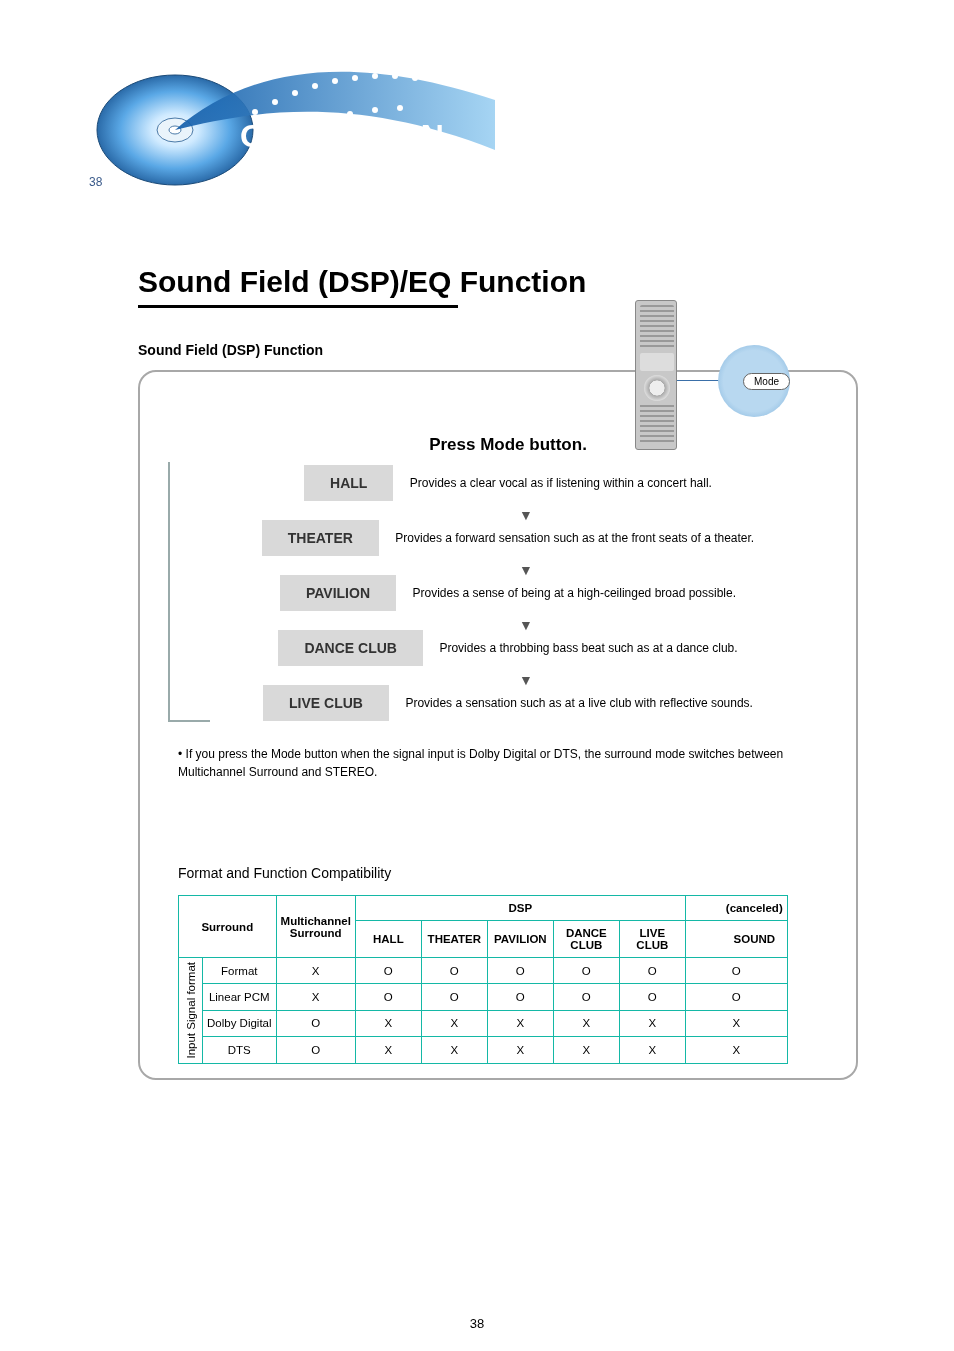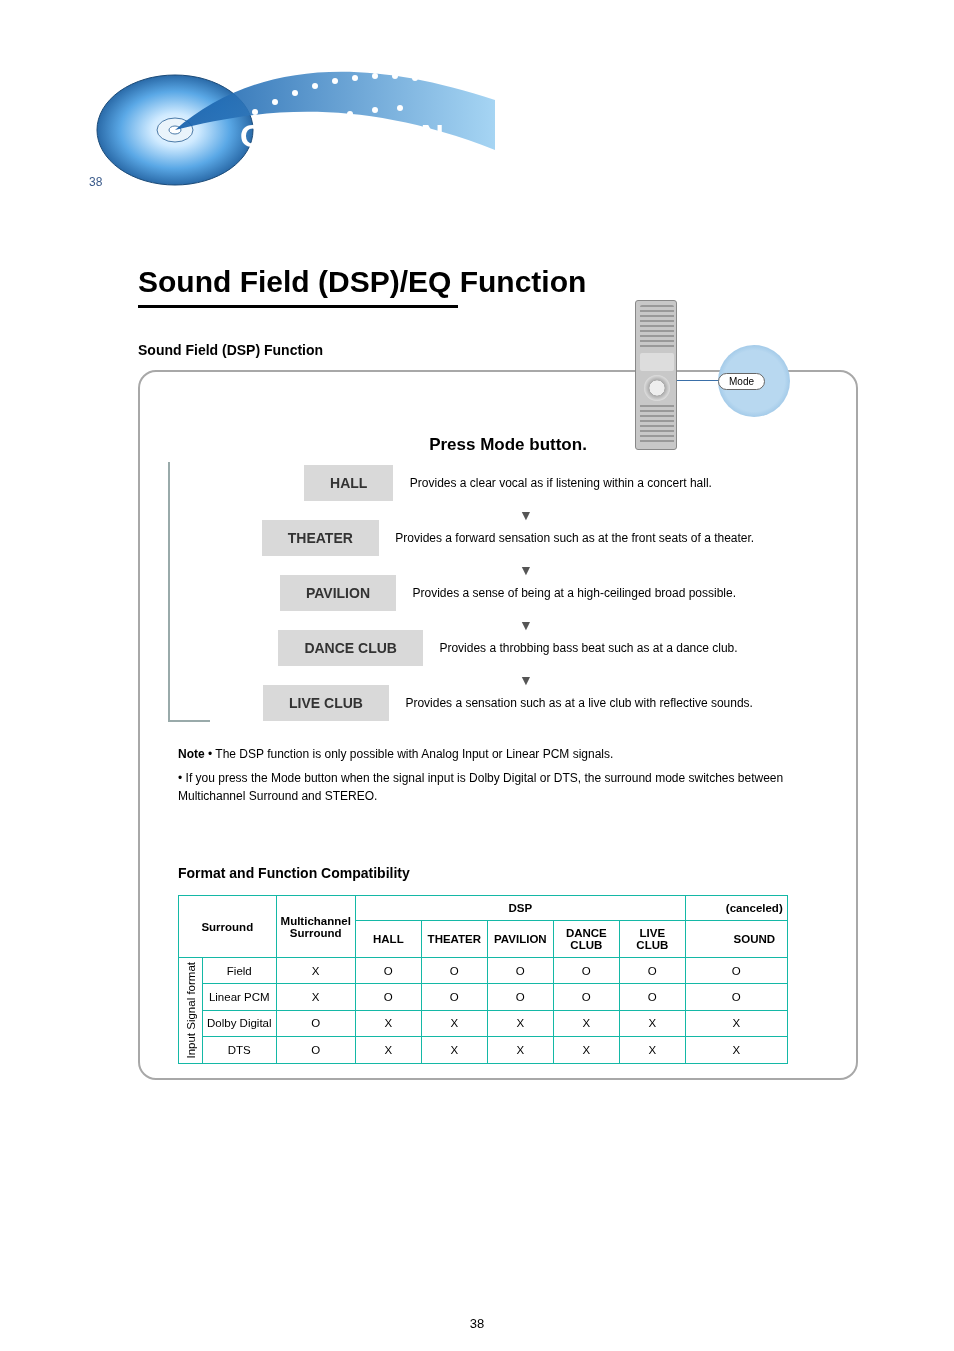--- a/index.html
+++ b/index.html
@@ -121,21 +121,21 @@
   .mode-circle {
     position: absolute;
     top: 345px;
     left: 718px;
     width: 72px;
     height: 72px;
     border-radius: 50%;
     background: radial-gradient(circle at 50% 50%, #b8d8f0 60%, #6fa8d6 100%);
     display: flex;
     align-items: center;
-    justify-content: flex-start;
+    justify-content: flex-end;
   }
   .mode-pill {
     background: #fff;
     border: 1px solid #666;
     border-radius: 10px;
     padding: 2px 10px;
     font-size: 10px;
   }
   .mode-line {
     position: absolute;
@@ -205,21 +205,21 @@
     line-height: 1.5;
   }
   .note-item { margin-bottom: 6px; }
   .note-lead { font-weight: 700; }
 
   .compat {
     position: absolute;
     left: 178px;
     top: 865px;
     font-size: 14px;
-    font-weight: 700;
+    font-weight: 400;
   }
 
   .tbl {
     position: absolute;
     left: 178px;
     top: 895px;
     border-collapse: collapse;
     font-size: 11.5px;
   }
   .tbl th, .tbl td {
@@ -336,24 +336,20 @@
   <span class="mode-desc">Provides a throbbing bass beat such as at a dance club.</span>
   <div class="arrow-down">▼</div>
 </div>
 <div class="press-block" style="top:685px;">
   <span class="mode-box">LIVE CLUB</span>
   <span class="mode-desc">Provides a sensation such as at a live club with reflective sounds.</span>
 </div>
 
 <div class="note-block">
   <div class="note-item">
-    <span class="note-lead">Note</span>
-    • <span>The DSP function is only possible with Analog Input or Linear PCM signals.</span>
-  </div>
-  <div class="note-item">
     • <span>If you press the Mode button when the signal input is Dolby Digital or DTS, the surround mode switches between Multichannel Surround and STEREO.</span>
   </div>
 </div>
 
 <div class="compat">Format and Function Compatibility</div>
 
 <table class="tbl">
   <tbody>
       <tr>
     <th rowspan="2" colspan="2" class="w-surround">Surround</th>
@@ -364,21 +360,21 @@
   <tr>
     <th class="w-dsp">HALL</th>
     <th class="w-dsp">THEATER</th>
     <th class="w-dsp">PAVILION</th>
     <th class="w-dsp">DANCE CLUB</th>
     <th class="w-dsp">LIVE CLUB</th>
     <th class="w-canc">SOUND</th>
   </tr>
   <tr>
     <th rowspan="4" class="vert">Input Signal format</th>
-    <td>Field</td>
+    <td>Format</td>
     <td>X</td>
     <td>O</td>
     <td>O</td>
     <td>O</td>
     <td>O</td>
     <td>O</td>
     <td>O</td>
   </tr>
   <tr>
     <td>Linear PCM</td>

